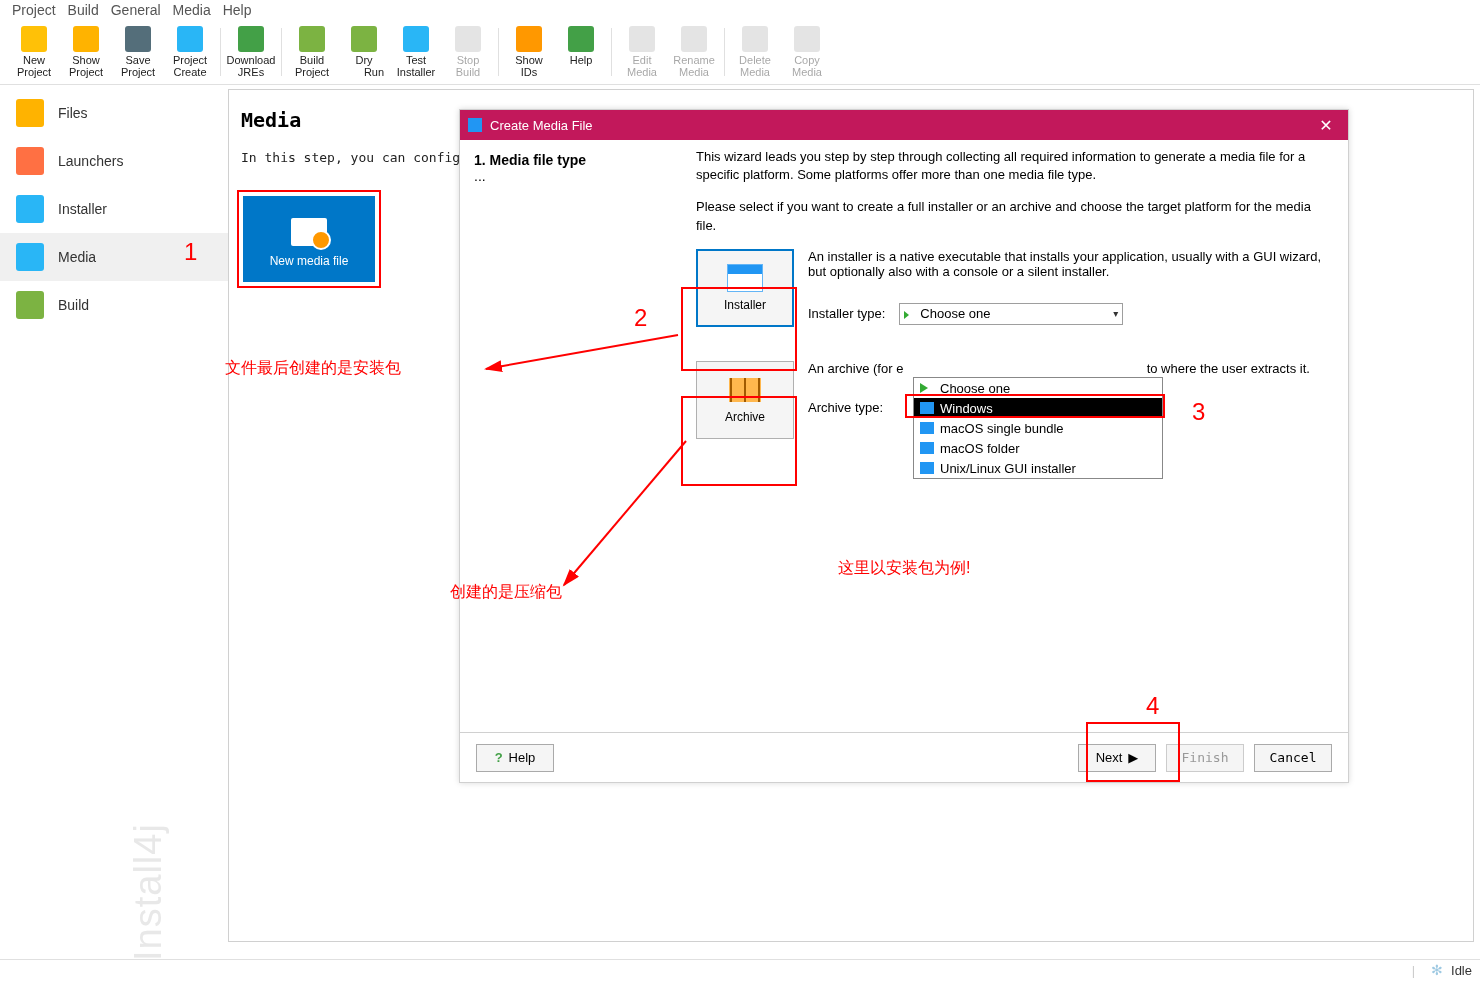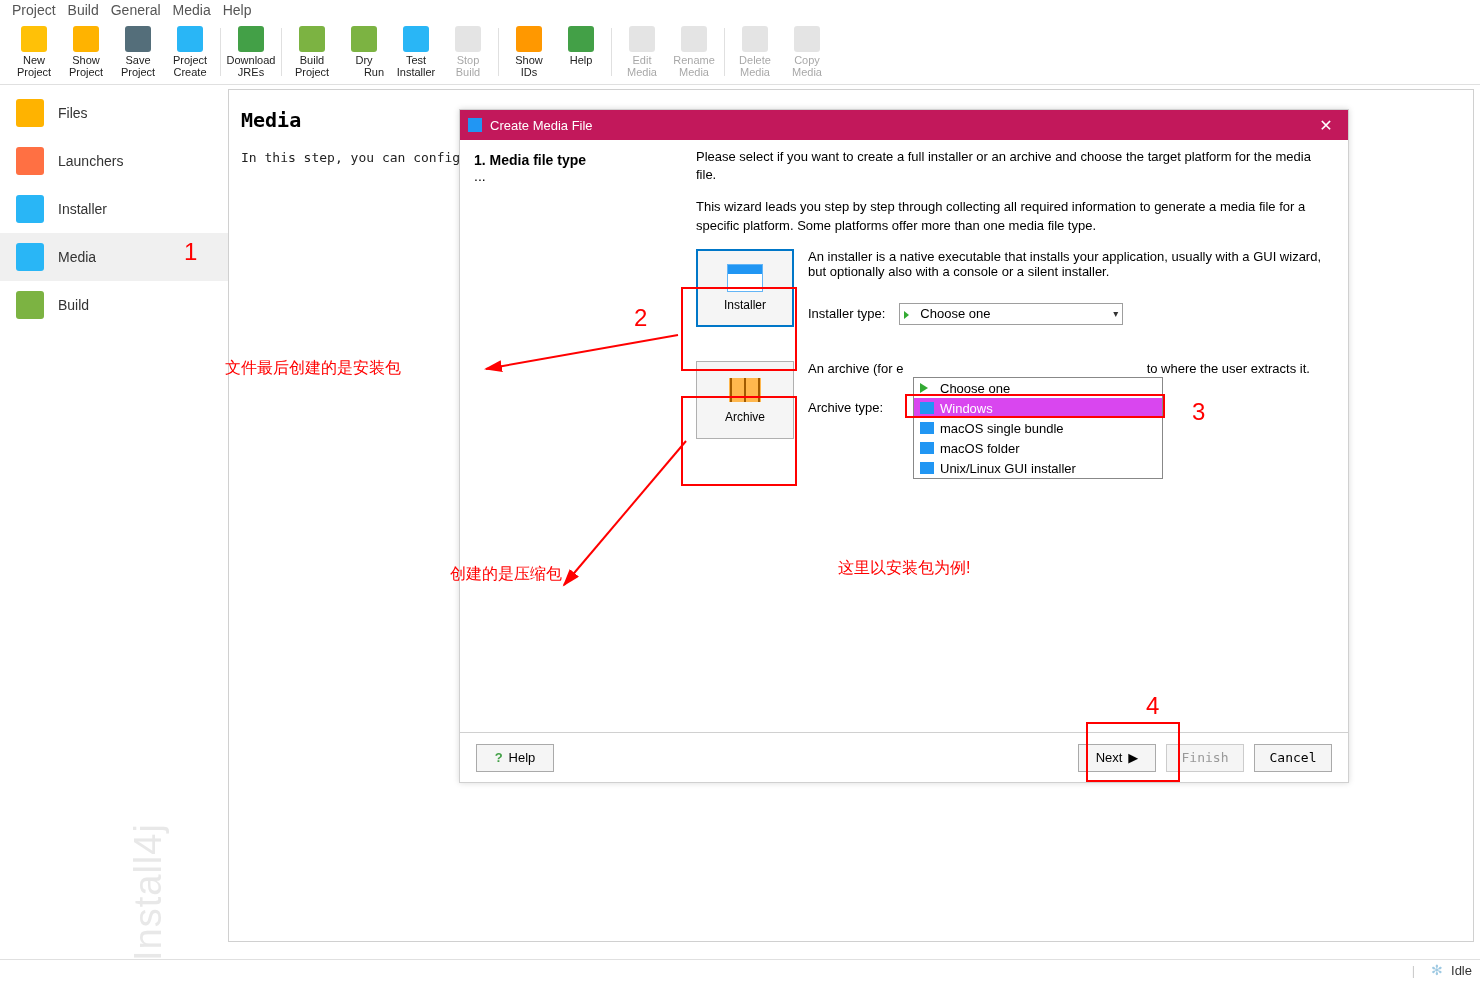--- a/index.html
+++ b/index.html
@@ -46,21 +46,21 @@
     .cicon.inst::before { content:""; position:absolute; inset:0; background: linear-gradient(#2196f3 35%, #fff 35%); border:1px solid #64b5f6; }
     .cicon.arch::before { content:""; position:absolute; inset:2px; background:#ffb74d; }
     .cicon.arch::after { content:""; position:absolute; left:calc(50% - 1px); top:2px; bottom:2px; width:2px; background:#a05a00; box-shadow: 14px 0 0 #a05a00, -14px 0 0 #a05a00; }
     .choice .row { display: flex; align-items: center; gap: 14px; font-family: "NSimSun", monospace; font-size: 13px; margin-top: 24px; }
     .combo { width: 224px; height: 22px; border: 1px solid #9e9e9e; background: #fff; display: flex; align-items: center; padding: 0 4px; position: relative; cursor: pointer; }
     .combo .arrow { position:absolute; right:4px; font-size:10px; color:#333; }
     .combo .carrow { width:10px; height:10px; position:relative; margin-right:6px;}
     .combo .carrow::before{content:""; position:absolute; left:0; top:2px; border-left:5px solid #3a3; border-top:4px solid transparent; border-bottom:4px solid transparent;}
     .dropdown { position: absolute; border: 1px solid #888; background: #fff; font-family: "NSimSun", monospace; font-size: 13px; z-index: 60; }
     .dropdown .opt { display: flex; align-items: center; padding: 2px 6px; gap: 6px; height: 20px; white-space: nowrap; cursor: pointer; }
-    .dropdown .opt.hl { background: #d946ef; color: #fff; }
+    .dropdown .opt.hl { background: #000000; color: #fff; }
     .opt .oi { width:14px; height:12px; background:#2196f3; }
     .opt .oi.gr::before { content:""; display:block; width:0; height:0; border-left:8px solid #3a3; border-top:5px solid transparent; border-bottom:5px solid transparent; margin-top:1px;}
     .opt .oi.gr { background:none; }
 
     .dlg-foot { height: 50px; border-top: 1px solid #d0d0d0; display: flex; align-items: center; padding: 0 16px; gap: 10px; }
     .dlg-foot .fbtn { min-width: 78px; height: 28px; border: 1px solid #aaa; background: #f5f5f5; display: inline-flex; align-items: center; justify-content: center; font-family: "NSimSun", monospace; font-size: 13px; gap: 6px; cursor: pointer; }
     .dlg-foot .fbtn.disabled { color: #999; border-color: #ccc; }
     .dlg-foot .spacer { flex: 1; }
 
     .ann { position: absolute; color: #ff0000; font-size: 16px; font-weight: normal; z-index: 200; pointer-events: none; }
@@ -185,39 +185,45 @@
         <span>Media</span>
       </div>
       <div class="side-item">
         <div class="sicon" style="background: rgb(124, 179, 66); border-radius: 3px;"></div>
         <span>Build</span>
       </div>
     </div>
   <div class="content">
     <h2>Media</h2>
     <div class="desc">In this step, you can configure the list.</div>
+    <div class="media-tile-box">
+      <div class="media-tile">
+        <div class="mticon"></div>
+        <span>New media file</span>
+      </div>
+    </div>
   </div>
 </div>
 
 <div class="watermark">Install4j</div>
 
 <div class="dialog">
   <div class="dlg-title">
     <div class="dlg-icon"></div>
     <span>Create Media File</span>
     <div class="dlg-close">✕</div>
   </div>
   <div class="dlg-body">
     <div class="dlg-left">
       <div class="step-title">1. Media file type</div>
       <div>...</div>
     </div>
     <div class="dlg-right">
+      <p>This wizard leads you step by step through collecting all required information to generate a media file for a specific platform. Some platforms offer more than one media file type.</p>
       <p>Please select if you want to create a full installer or an archive and choose the target platform for the media file.</p>
-      <p>This wizard leads you step by step through collecting all required information to generate a media file for a specific platform. Some platforms offer more than one media file type.</p>
 
       <div class="choice">
         <div class="choice-tile sel">
           <div class="cicon inst"></div>
           <span>Installer</span>
         </div>
         <div style="flex:1">
           <div>An installer is a native executable that installs your application, usually with a GUI wizard, but optionally also with a console or a silent installer.</div>
           <div class="row">
             <span>Installer type:</span>
@@ -284,21 +290,21 @@
       <div class="oi"></div>
       <span>Unix/Linux GUI installer</span>
     </div>
   </div>
 
 <div class="ann" style="left:184px; top:238px; font-size:24px">1</div>
 <div class="ann" style="left:634px; top:304px; font-size:24px">2</div>
 <div class="ann" style="left:1192px; top:398px; font-size:24px">3</div>
 <div class="ann" style="left:1146px; top:692px; font-size:24px">4</div>
 <div class="ann" style="left:225px; top:358px">文件最后创建的是安装包</div>
-<div class="ann" style="left:450px; top:564px">创建的是压缩包</div>
+<div class="ann" style="left:450px; top:582px">创建的是压缩包</div>
 <div class="ann" style="left:838px; top:558px">这里以安装包为例!</div>
 
 <div class="redbox" style="left:681px; top:287px; width:116px; height:84px"></div>
 <div class="redbox" style="left:681px; top:396px; width:116px; height:90px"></div>
 <div class="redbox" style="left:905px; top:394px; width:260px; height:24px"></div>
 <div class="redbox" style="left:1086px; top:722px; width:94px; height:60px"></div>
 
 <svg class="arrow-svg" style="left:480px; top:325px" width="200" height="60">
     <defs>
       <marker id="ah1" markerWidth="10" markerHeight="10" refX="8" refY="3" orient="auto">

